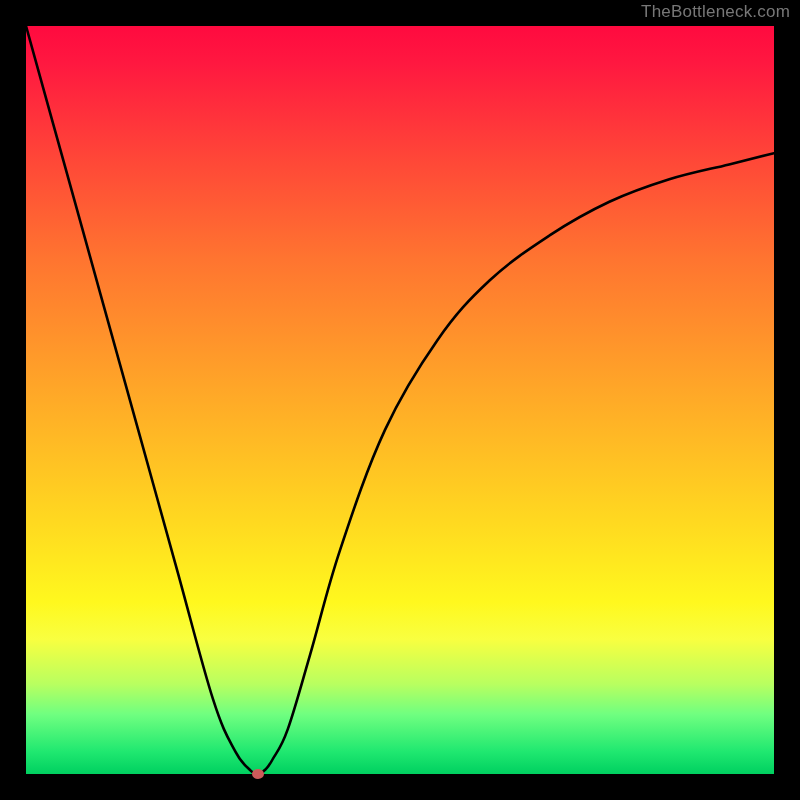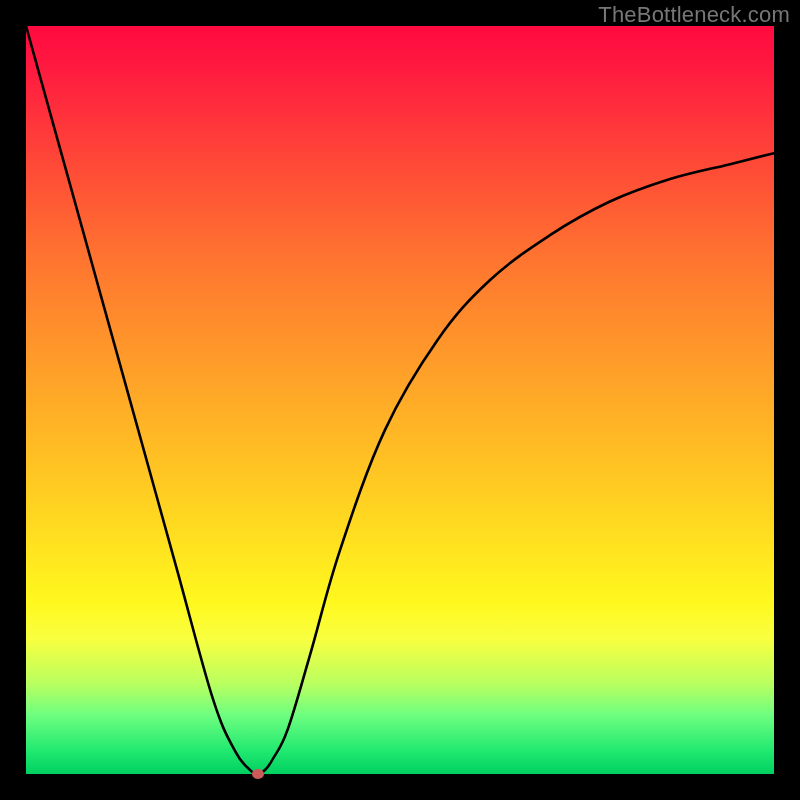--- a/index.html
+++ b/index.html
@@ -39,21 +39,21 @@
       #70ff80 92%,
       #20e870 97%,
       #00d060 100%
     );
   }
   .watermark {
     position: absolute;
     top: 2px;
     right: 10px;
     color: #777;
-    font-size: 22px;
+    font-size: 17px;
     font-weight: 500;
     letter-spacing: 0.2px;
     user-select: none;
   }
   svg.curve {
     position: absolute;
     top: 0;
     left: 0;
   }
   .marker {

